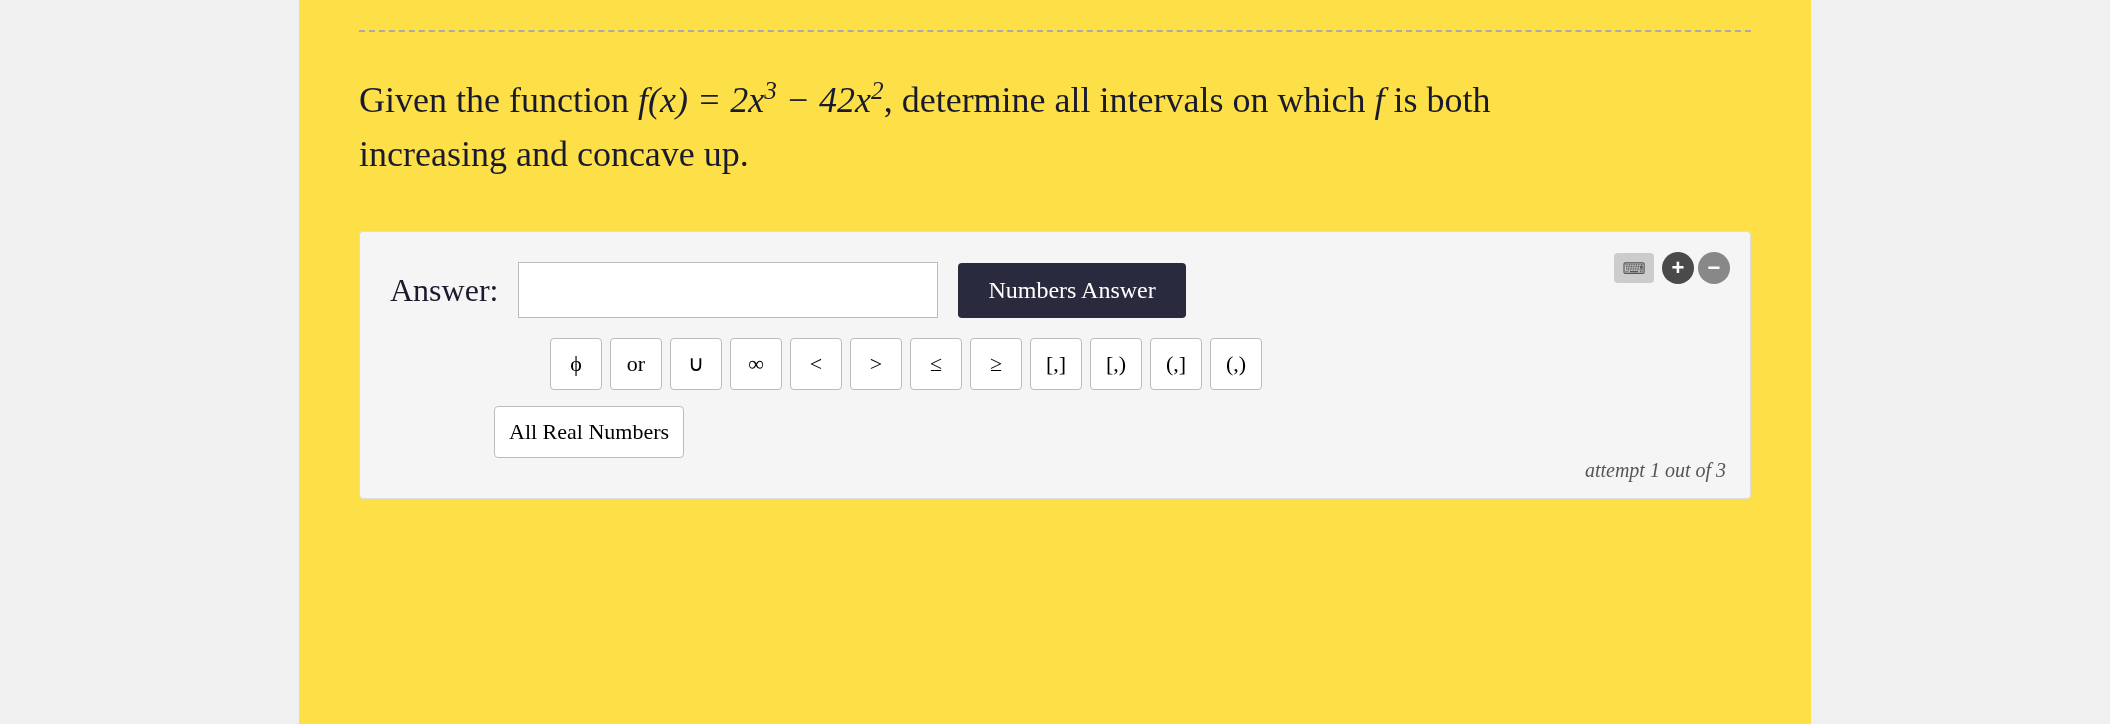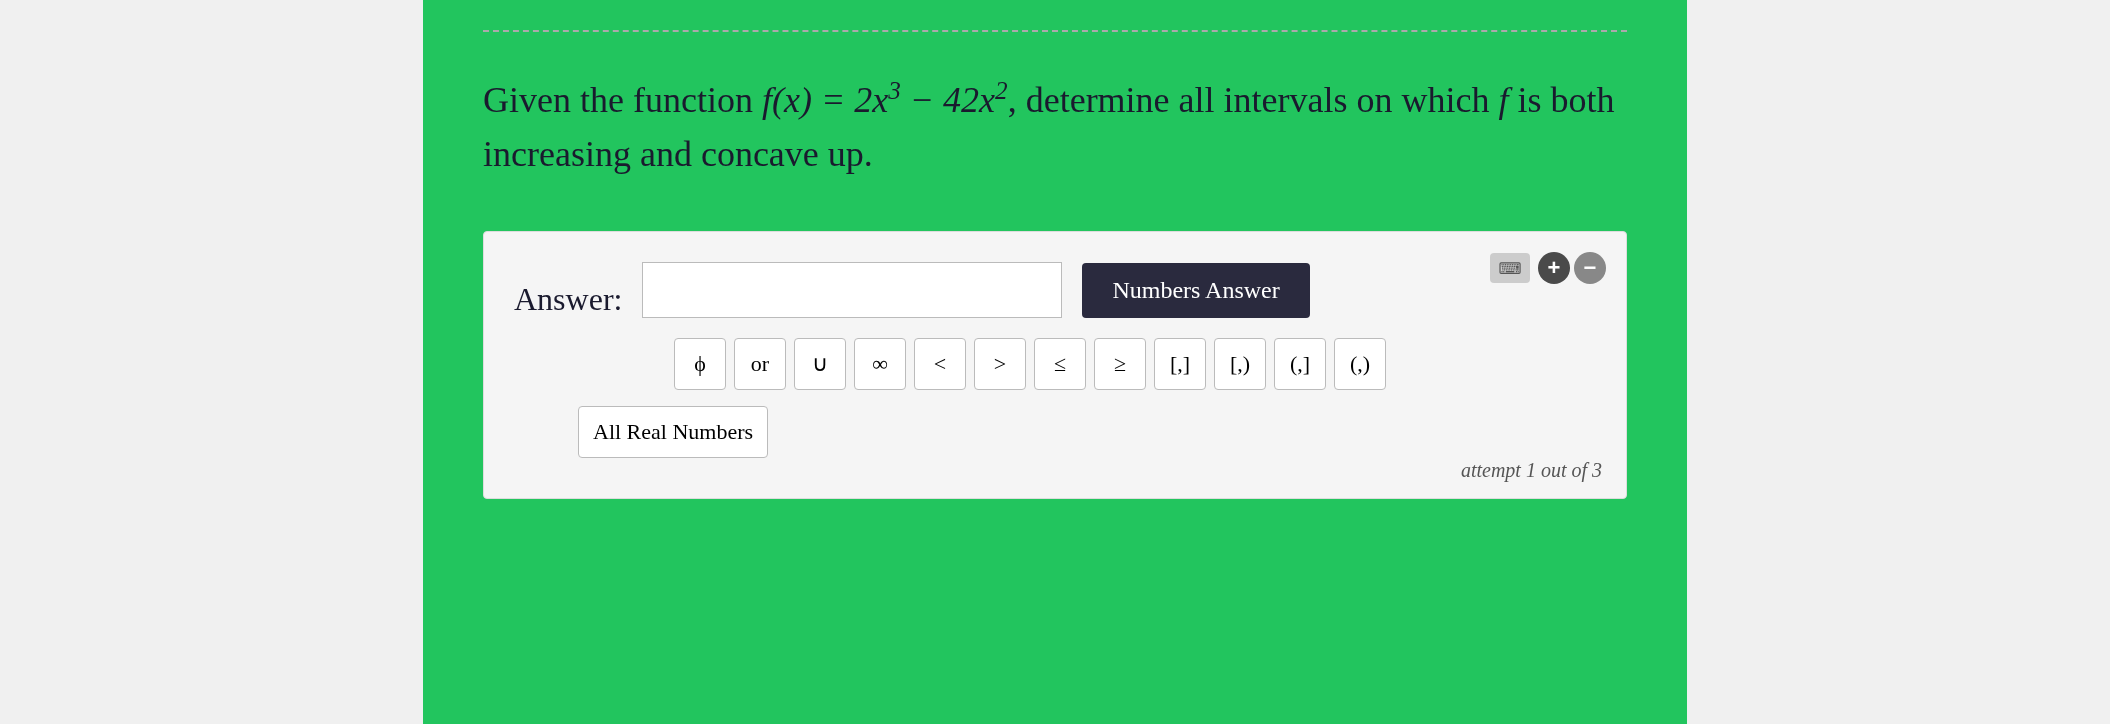--- a/index.html
+++ b/index.html
@@ -12,22 +12,22 @@
       background-color: #f0f0f0;
       font-family: Georgia, 'Times New Roman', serif;
       width: 2110px;
       min-height: 724px;
       display: flex;
       justify-content: center;
       align-items: flex-start;
     }
 
     .page-container {
-      background-color: #22c55e;
-      width: 1264px;
+      background-color: #fde047;
+      width: 1512px;
       min-height: 724px;
       margin: 0 auto;
       padding: 30px 60px 40px 60px;
       position: relative;
     }
 
     .top-dashed-line {
       border-top: 2px dashed #aaa;
       margin-bottom: 40px;
       width: 100%;
@@ -97,21 +97,21 @@
     .circle-plus {
       background-color: #4a4a4a;
     }
 
     .circle-minus {
       background-color: #888;
     }
 
     .answer-row {
       display: flex;
-      align-items: flex-end;
+      align-items: center;
       gap: 20px;
       margin-bottom: 20px;
     }
 
     .answer-label {
       font-size: 32px;
       color: #1a1a2e;
       font-family: Georgia, serif;
       white-space: nowrap;
     }
@@ -167,21 +167,21 @@
       border: 1px solid #bbb;
       background-color: #fff;
       font-size: 22px;
       font-family: Georgia, serif;
       border-radius: 4px;
       cursor: pointer;
       display: flex;
       align-items: center;
       justify-content: center;
       padding: 4px 14px;
-      margin-left: 64px;
+      margin-left: 104px;
     }
 
     .attempt-text {
       position: absolute;
       bottom: 16px;
       right: 24px;
       font-size: 20px;
       color: #555;
       font-family: Georgia, serif;
       font-style: italic;

